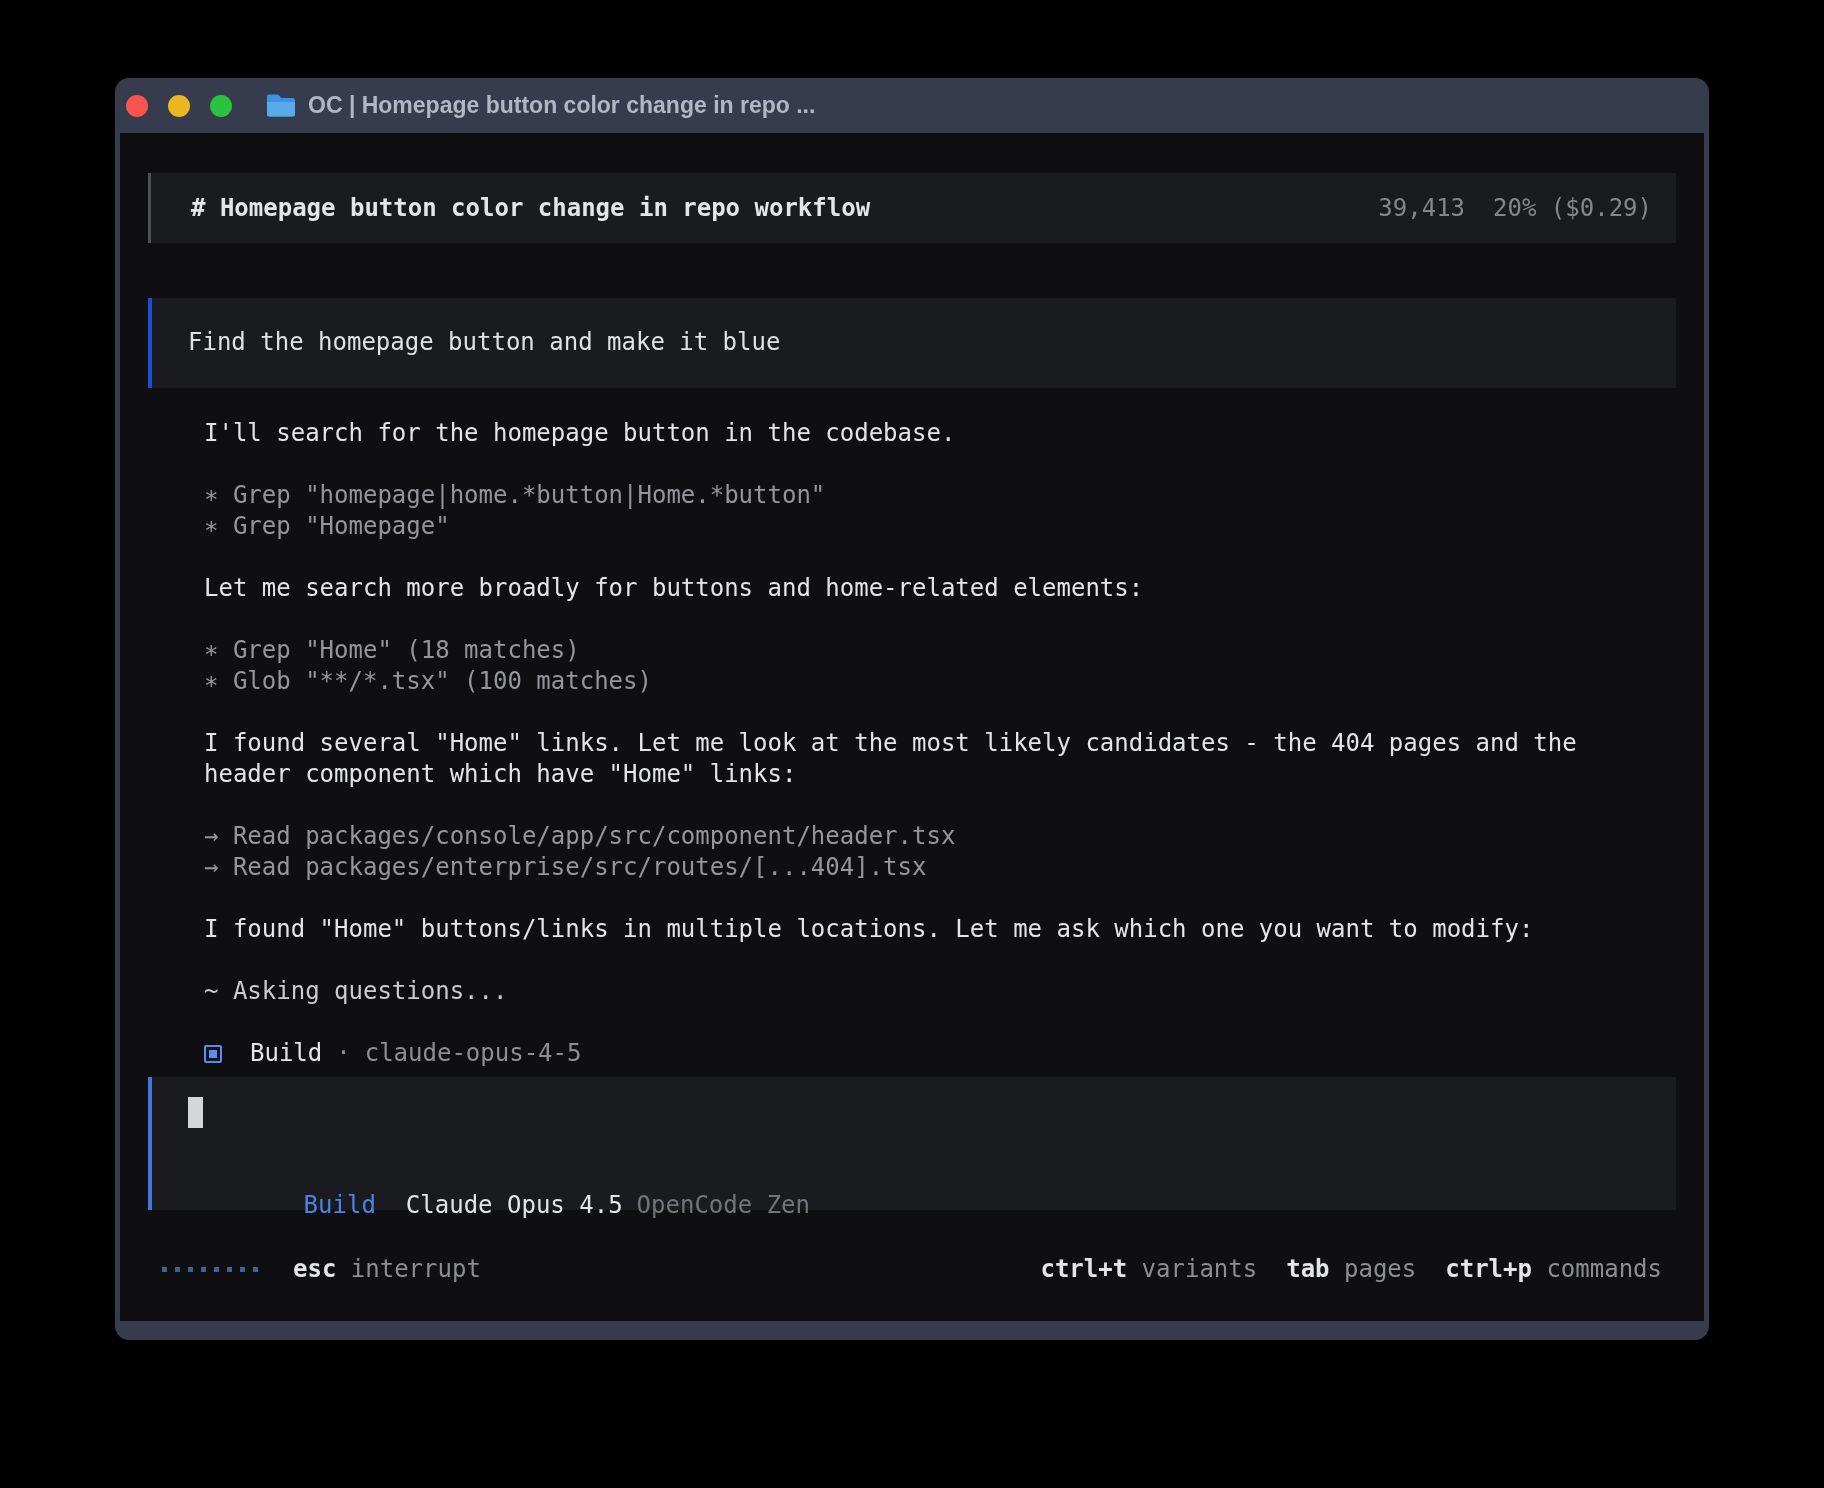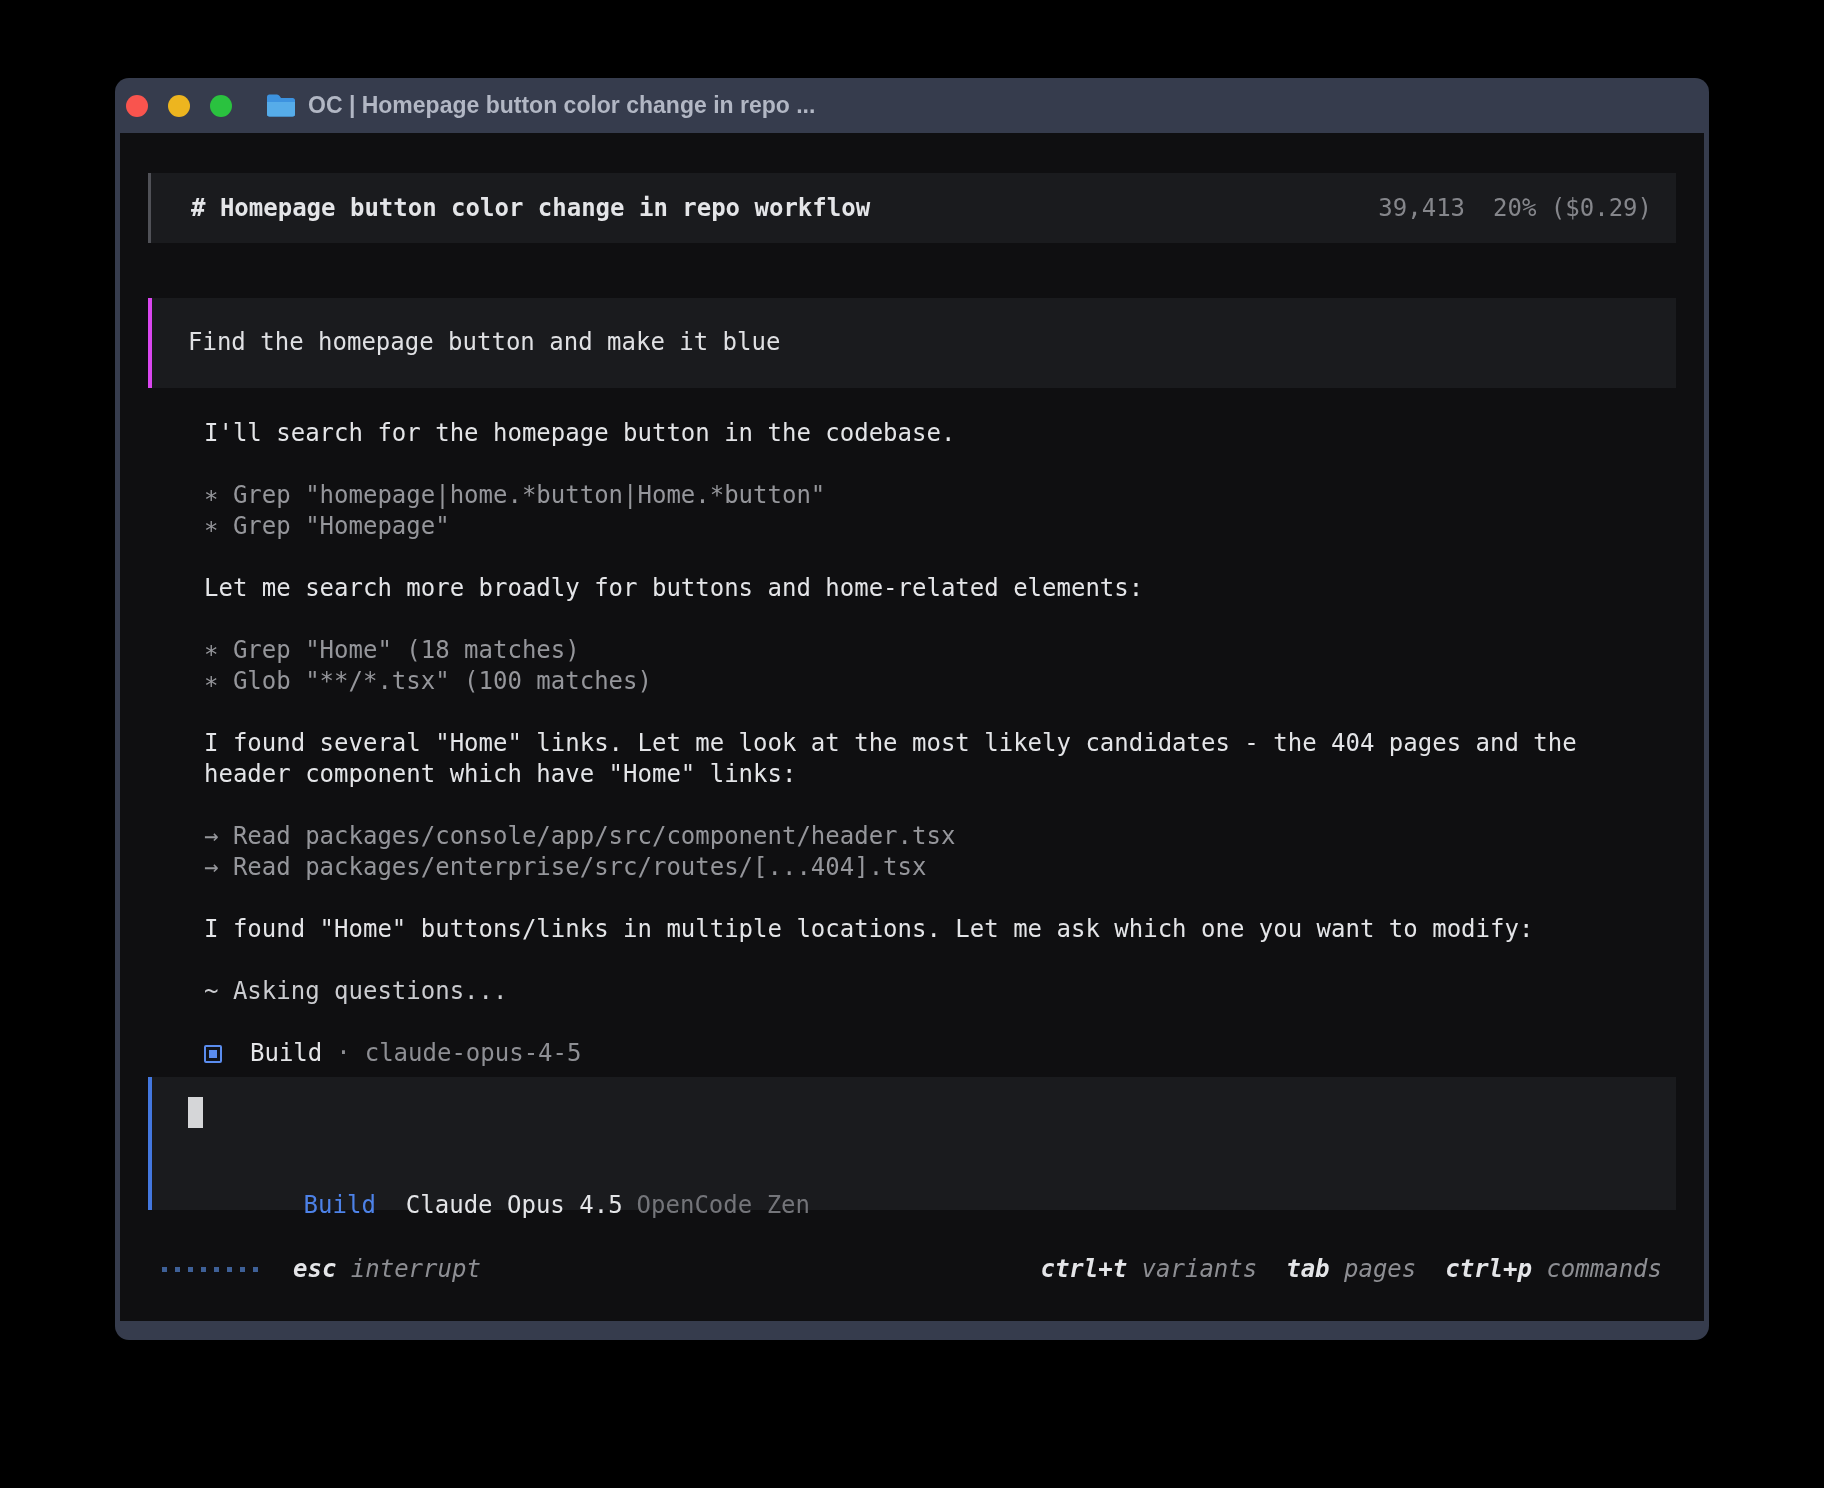--- a/index.html
+++ b/index.html
@@ -37,21 +37,21 @@
   .block { background:#1a1b1e; }
 
   .session-header {
     border-left:3px solid #505157; padding:20px 24px 19px 40px;
     display:flex; justify-content:space-between; align-items:center;
   }
   .session-title { font-weight:bold; white-space:pre; }
   .session-stats { color:#85868b; white-space:pre; display:flex; gap:28px; }
 
   .user-block {
-    margin-top:55px; border-left:4px solid #d946ef;
+    margin-top:55px; border-left:4px solid #1d4ed8;
     padding:29px 40px 30px 36px; color:#e0e1e4; white-space:pre;
   }
 
   .chat { margin-top:30px; margin-left:56px; }
   .chat-line { height:31px; line-height:31px; white-space:pre; }
   .chat-gap  { height:31px; }
   .text-bright { color:#e4e5e8; }
   .text-dim    { color:#95969b; }
   .text-status { color:#cbccd0; }
 
@@ -74,21 +74,21 @@
   .cursor { width:15px; height:31px; background:#d5d6d8; }
   .input-gap { height:31px; }
   .model-line { height:31px; line-height:31px; white-space:pre; }
   .input-agent { color:#4d82e8; margin-right:30px; }
   .input-model { color:#e4e5e8; margin-right:14px; }
   .input-provider { color:#74757a; }
 
   
   .statusbar {
     margin-top:auto; margin-bottom:32px; padding:0 14px;
-    display:flex; justify-content:space-between; align-items:center; height:31px;font-style:italic;
+    display:flex; justify-content:space-between; align-items:center; height:31px;
   }
   .status-left { display:flex; align-items:center; }
   .spinner { display:flex; gap:8px; margin-right:35px; }
   .spinner-dot { width:5px; height:5px; background:#3e6097; }
   .hint { white-space:pre; }
   .hint .key { color:#e4e5e8; font-weight:bold; }
   .hint .lbl { color:#8d8e93; }
   .status-right { display:flex; gap:29px; }
 </style>
 </head>

